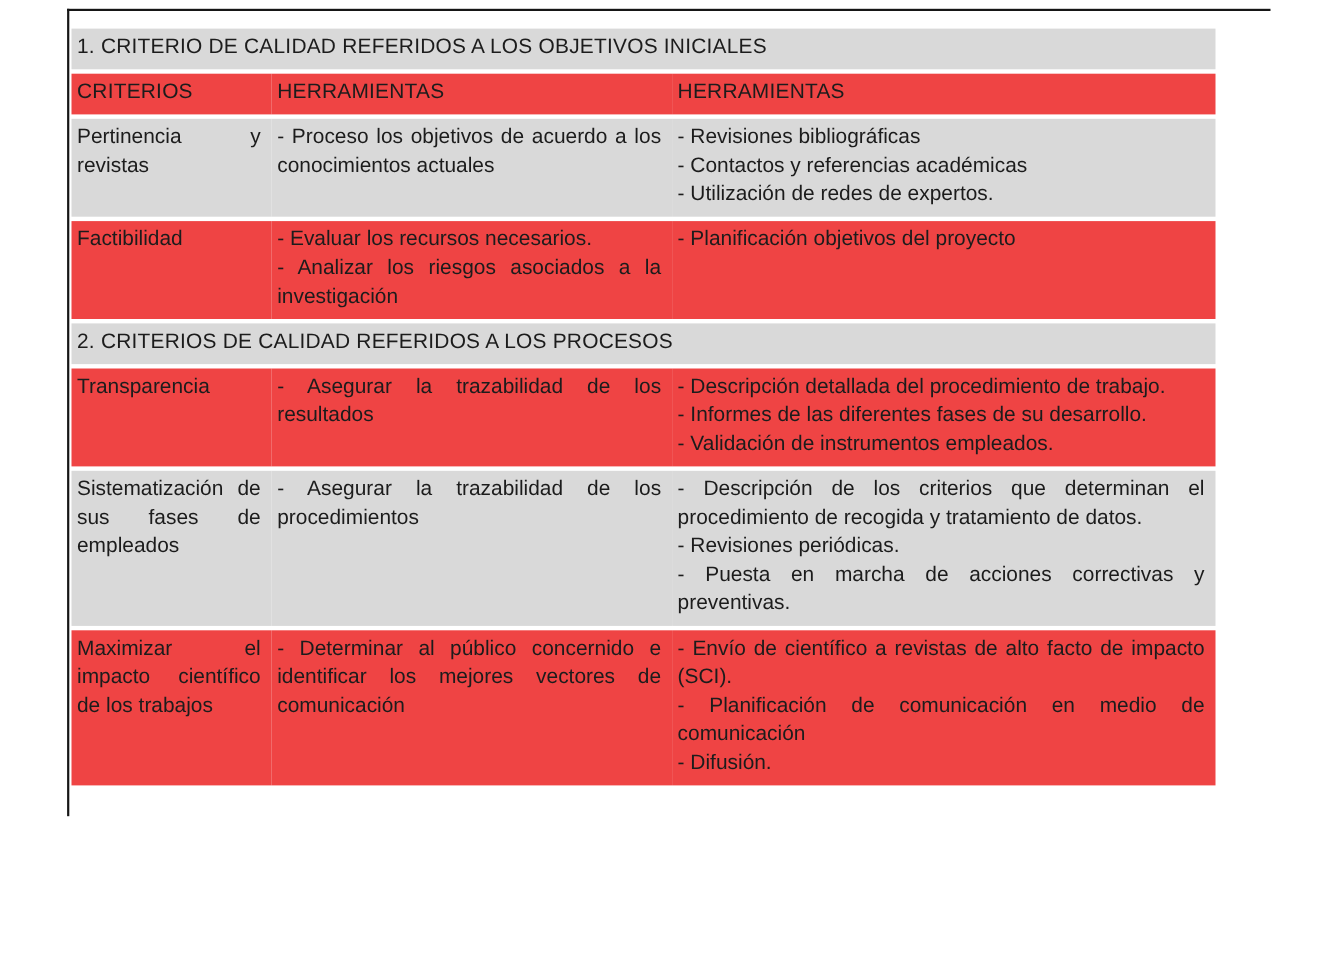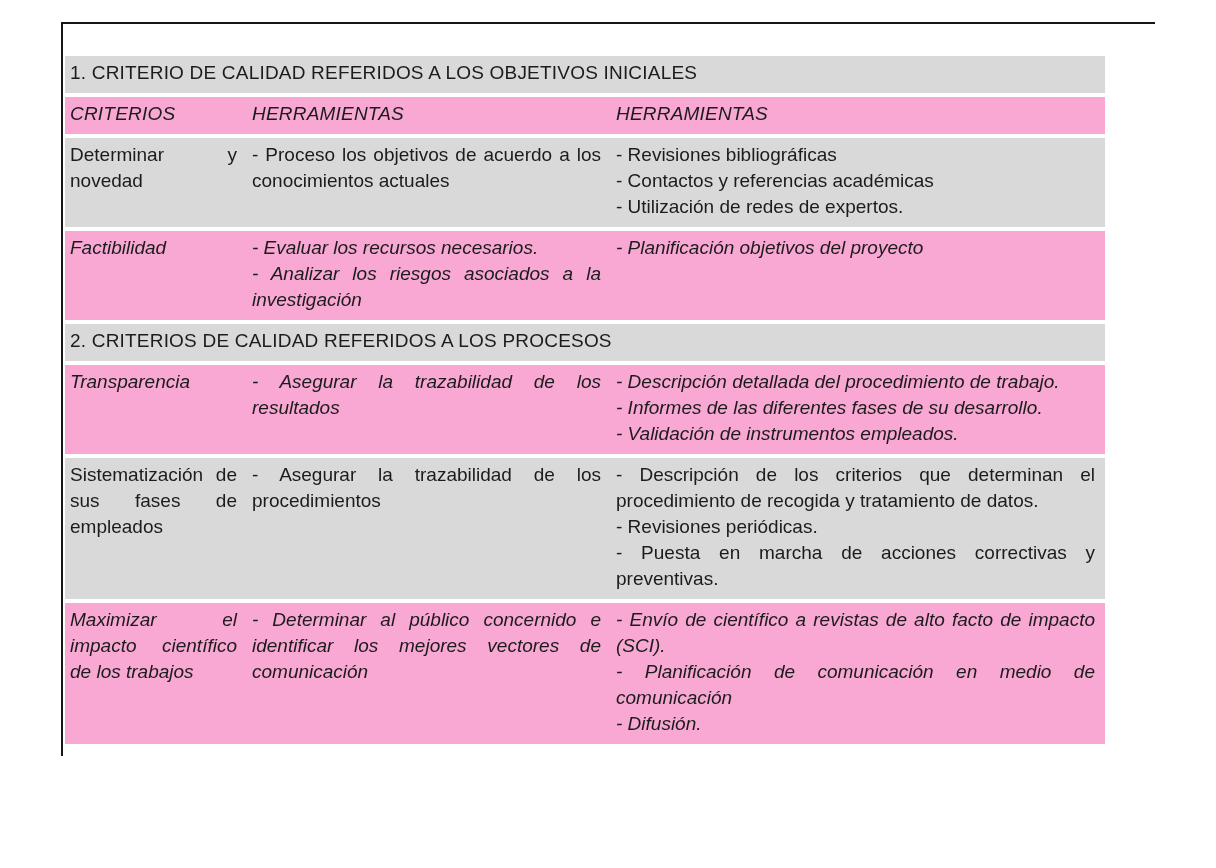--- a/index.html
+++ b/index.html
@@ -11,46 +11,46 @@
     width: 1216px;
     height: 868px;
     position: relative;
     overflow: hidden;
     font-family: "Liberation Sans", sans-serif;
     color: var(--text, #1c1c1c);
   }
   .frame {
     position: absolute;
     left: 61px;
-    top: 22px;
+    top: 8px;
     width: 1094px;
     height: 734px;
     box-sizing: border-box;
     border-top: 2px solid var(--frame, #161616);
     border-left: 2px solid var(--frame, #161616);
-    padding: 28px 0 0 2px;
+    padding: 12px 0 0 2px;
     background: #ffffff;
   }
   table.criteria {
     border-collapse: separate;
     border-spacing: 0 4px;
     table-layout: fixed;
     width: 1040px;
     font-size: 19px;
   }
   table.criteria td {
     vertical-align: top;
     padding: 4px 10px 7px 5px;
     line-height: 26px;
     text-align: justify;
     white-space: pre-line;
     overflow-wrap: break-word;
   }
   tr.gray td { background: var(--band-gray, #d9d9d9); }
-  tr.white td { background: #f9a8d4; font-style: italic; }
+  tr.white td { background: #ef4444; }
   td.section-cell {
     text-align: center;
     white-space: normal;
     letter-spacing: 0.2px;
     padding-top: 4px;
     padding-bottom: 6px;
   }
   td.colhead {
     text-align: left;
     white-space: normal;
@@ -76,21 +76,21 @@
         <td colspan="3" class="section-cell">1. CRITERIO DE CALIDAD REFERIDOS A LOS OBJETIVOS INICIALES</td>
       </tr>
 
       <tr class="white">
         <td class="colhead">CRITERIOS</td>
         <td class="colhead">HERRAMIENTAS</td>
         <td class="colhead">HERRAMIENTAS</td>
       </tr>
 
       <tr class="gray">
-        <td>Determinar y novedad</td>
+        <td>Pertinencia y revistas</td>
         <td>- Proceso los objetivos de acuerdo a los conocimientos actuales</td>
         <td>- Revisiones bibliográficas
 - Contactos y referencias académicas
 - Utilización de redes de expertos.</td>
       </tr>
 
       <tr class="white">
         <td>Factibilidad</td>
         <td>- Evaluar los recursos necesarios.
 - Analizar los riesgos asociados a la investigación</td>

